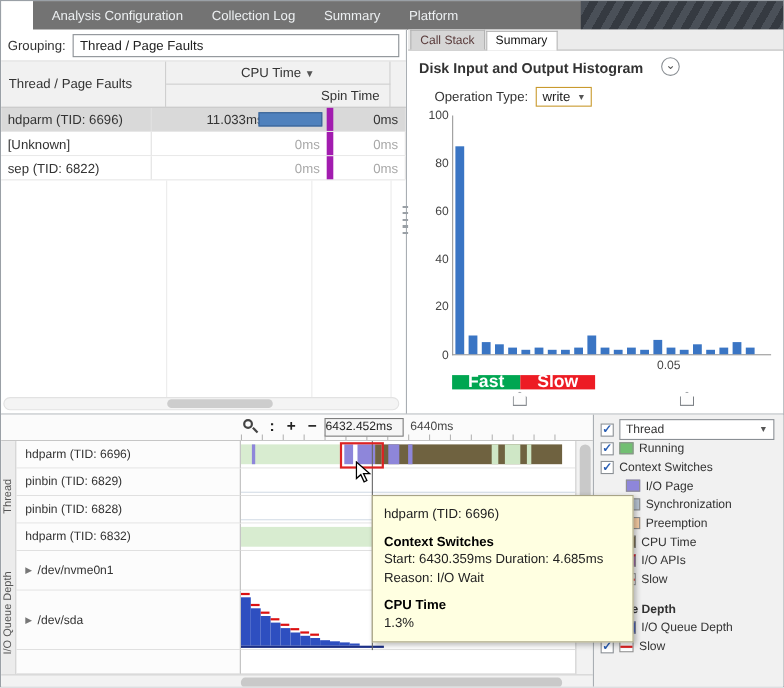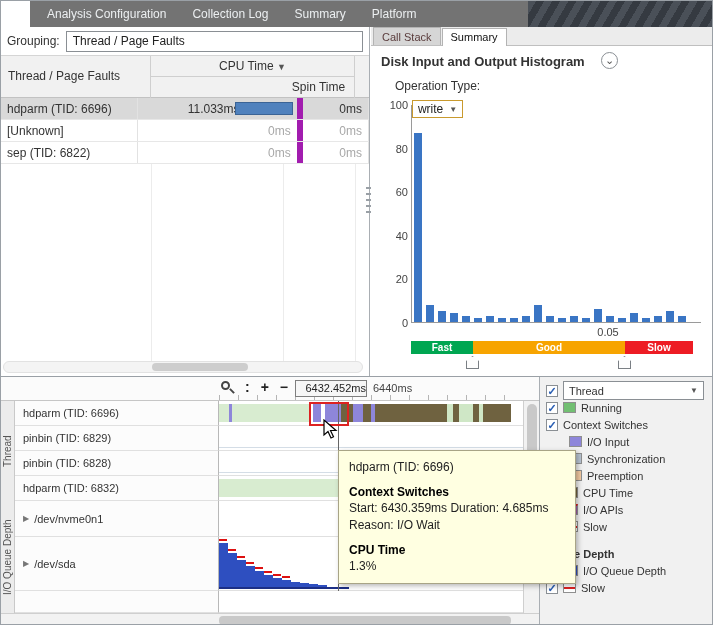--- a/index.html
+++ b/index.html
@@ -38,45 +38,45 @@
   .vgrip { position:absolute; left:365px; top:186px; width:6px; height:30px;
     background:repeating-linear-gradient(to bottom,#9aa0a6 0 2px,transparent 2px 6px); }
 
   
   .pane-right { position:absolute; left:370px; top:26px; width:343px; height:349px; background:#fff; }
   .stack-tabs { display:flex; height:19px; background:#ececec; border-bottom:1px solid #bfbfbf; padding-left:2px; }
   .stack-tab { font-size:11px; padding:3px 8px 2px; background:#d6d6d6; border:1px solid #b3b3b3; border-bottom:none; color:#5a3c3c; margin-right:1px; }
   .stack-tab.active { background:#fff; color:#111; position:relative; top:1px; padding-top:2px; }
   .hist-title { position:absolute; left:10px; top:27px; font-size:13px; font-weight:bold; color:#333; }
   .chev-circle { position:absolute; left:230px; top:25px; width:17px; height:17px; border:1px solid #8a8f94; border-radius:50%; text-align:center; line-height:14px; font-size:11px; color:#555; }
-  .op-row { position:absolute; left:24px; top:52px; font-size:12px; color:#333; display:flex; align-items:center; gap:7px;flex-direction:column; }
+  .op-row { position:absolute; left:24px; top:52px; font-size:12px; color:#333; display:flex; align-items:center; gap:7px; }
   .op-select { border:1px solid #c99a2e; background:#fff; padding:1px 5px; font-size:12px; color:#222; display:flex; gap:6px; align-items:center; }
   .op-select b { font-size:8px; color:#555; font-weight:normal; }
   .plot { position:absolute; left:40px; top:78px; width:290px; height:218px; border-left:1px solid #9a9a9a; border-bottom:1px solid #9a9a9a; display:flex; align-items:flex-end; gap:4px; padding:0 2px; }
   .hbar { width:8px; }
   .ytick { position:absolute; width:30px; right:306px; text-align:right; font-size:11px; color:#444; }
   .xtick { position:absolute; left:217px; top:299px; width:40px; text-align:center; font-size:11px; color:#444; }
   .zones { position:absolute; left:40px; top:314px; height:13px; display:flex; }
-  .zone { height:13px; color:#fff; font-size:10px; font-weight:bold; text-align:center; line-height:13px; }
+  .zone { height:13px; color:#fff; font-size:16px; font-weight:bold; text-align:center; line-height:13px; }
   .handle { position:absolute; top:329px; width:13px; height:13px; background:#fdfdfd; border:1px solid #7a7f84;
     clip-path:polygon(50% 0,100% 38%,100% 100%,0 100%,0 38%); }
 
   
   .hsplit { position:absolute; left:0; top:375px; width:713px; height:0; border-top:1px solid #9aa0a6; }
 
   
   .bottom { position:absolute; left:0; top:376px; width:713px; height:249px; background:#fff; }
   .toolbar { position:absolute; left:0; top:0; width:538px; height:24px; background:#fbfbfb; border-bottom:1px solid #c6c6c6; }
   .tb-icons { position:absolute; left:220px; top:3px; display:flex; gap:11px; align-items:center; color:#222; }
   .mag { position:relative; width:13px; height:13px; }
   .mag i { position:absolute; left:0; top:0; width:9px; height:9px; border:2px solid #444; border-radius:50%; }
   .mag b { position:absolute; left:8px; top:9px; width:6px; height:2px; background:#444; transform:rotate(45deg); }
   .tbi { font-size:14px; font-weight:bold; line-height:14px; }
   .ruler-tick { position:absolute; top:18px; width:0; height:5px; border-left:1px solid #b5b5b5; }
-  .time-box { position:absolute; left:294px; top:3px; width:72px; height:17px; background:#f6f6f6; border:1px solid #7e7e7e; font-size:11px; text-align:right; line-height:15px; color:#222; z-index:3; }
+  .time-box { position:absolute; left:294px; top:3px; width:72px; height:17px; background:#f6f6f6; border:1px solid #7e7e7e; font-size:11px; text-align:left; line-height:15px; color:#222; z-index:3; }
   .ruler-label { position:absolute; left:372px; top:5px; font-size:11px; color:#444; }
 
   .vstrip { position:absolute; left:0; top:24px; width:14px; height:212px; background:#ececec; border-right:1px solid #c9c9c9; }
   .vlabel { position:absolute; left:1px; width:12px; writing-mode:vertical-rl; transform:rotate(180deg); font-size:10px; color:#555; text-align:center; }
   .rlabel { position:absolute; left:14px; width:204px; background:#fcfcfc; border-right:1px solid #b8b8b8; border-bottom:1px solid #e0e0e0; font-size:11px; color:#333; display:flex; align-items:center; padding-left:8px; gap:5px; white-space:nowrap; }
   .tri { font-size:8px; color:#777; }
   .track { position:absolute; left:218px; width:304px; background:#fff; border-bottom:1px solid #e0e0e0; overflow:hidden; }
   .seg { position:absolute; }
   .vscroll { position:absolute; left:522px; top:24px; width:16px; height:212px; background:#f2f2f2; border-left:1px solid #cfcfcf; }
   .vscroll .thumb { position:absolute; left:3px; top:3px; width:10px; height:92px; background:#c9c9c9; border-radius:5px; }
@@ -197,21 +197,20 @@
         <div class="hbar" style="height: 2%; background: rgb(58, 117, 196);"></div>
         <div class="hbar" style="height: 4%; background: rgb(58, 117, 196);"></div>
         <div class="hbar" style="height: 2%; background: rgb(58, 117, 196);"></div>
         <div class="hbar" style="height: 3%; background: rgb(58, 117, 196);"></div>
         <div class="hbar" style="height: 5%; background: rgb(58, 117, 196);"></div>
         <div class="hbar" style="height: 3%; background: rgb(58, 117, 196);"></div>
       </div>
     <div class="xtick">0.05</div>
     <div class="zones">
       <div class="zone" style="background: rgb(0, 166, 81); width: 62px;">Fast</div>
-      <div class="zone" style="background: rgb(247, 164, 0); width: 152px;">Good</div>
       <div class="zone" style="background: rgb(237, 28, 36); width: 68px;">Slow</div>
     </div>
     <div class="handle" style="left:95px"></div>
     <div class="handle" style="left:247px"></div>
   <div class="ytick" style="top: 290px;">0</div>
       <div class="ytick" style="top: 246.4px;">20</div>
       <div class="ytick" style="top: 202.8px;">40</div>
       <div class="ytick" style="top: 159.2px;">60</div>
       <div class="ytick" style="top: 115.6px;">80</div>
       <div class="ytick" style="top: 72px;">100</div>
@@ -364,21 +363,21 @@
             <span class="cb">✓</span>
             <span class="sw" style="background: rgb(114, 191, 114);"></span>
             <span>Running</span>
           </div>
           <div class="lg-row">
             <span class="cb">✓</span>
             <span>Context Switches</span>
           </div>
           <div class="lg-row ind">
             <span class="sw" style="background: rgb(142, 134, 218);"></span>
-            <span>I/O Input</span>
+            <span>I/O Page</span>
           </div>
           <div class="lg-row ind">
             <span class="sw" style="background: rgb(185, 197, 211);"></span>
             <span>Synchronization</span>
           </div>
           <div class="lg-row ind">
             <span class="sw" style="background: rgb(245, 203, 162);"></span>
             <span>Preemption</span>
           </div>
           <div class="lg-row nocb">

